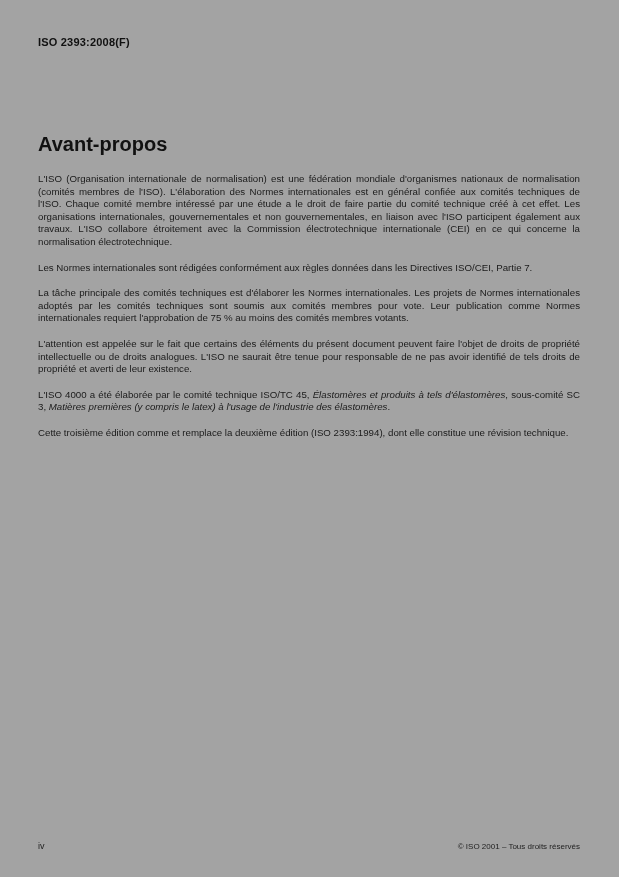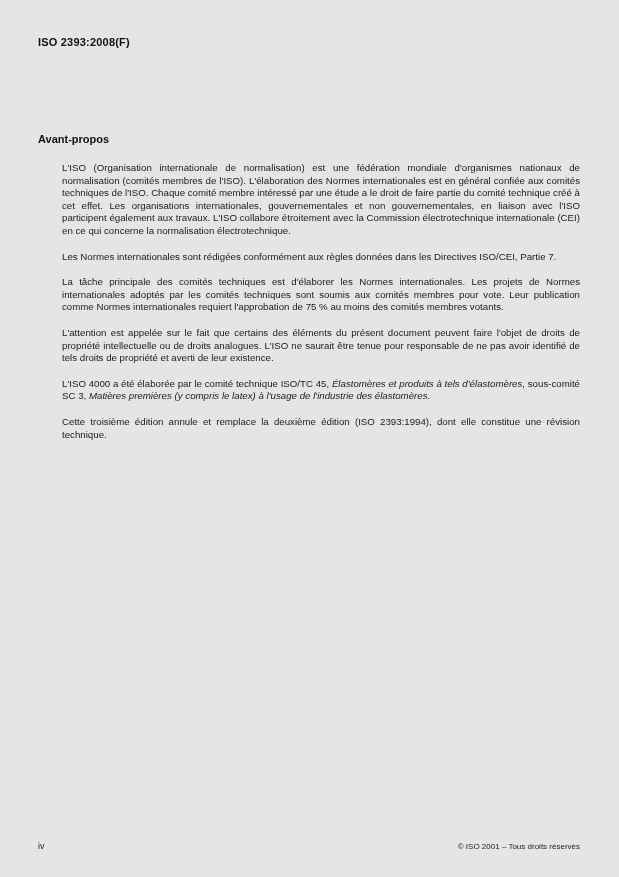--- a/index.html
+++ b/index.html
@@ -8,38 +8,37 @@
     width: 619px;
     height: 877px;
     font-family: "Liberation Sans", sans-serif;
     color: #1a1a1a;
     position: relative;
     overflow: hidden;
   }
   .page {
     position: absolute;
     inset: 0;
-    background: #e5e5e5;
+    background: #a3a3a3;
     padding: 36px 39px 0 38px;
   }
   .doc-header {
     font-size: 11px;
     font-weight: bold;
     letter-spacing: 0.2px;
     color: #111111;
   }
   .doc-title {
     margin-top: 85px;
-    font-size: 11px;
+    font-size: 20px;
     font-weight: bold;
     color: #111111;
   }
   .body-text {
     margin-top: 17px;
-    margin-left: 24px;
   }
   .body-text p {
     font-size: 9.7px;
     line-height: 12.6px;
     text-align: justify;
     margin-bottom: 13px;
     color: #1a1a1a;
   }
   .body-text p span.italic {
     font-style: italic;
@@ -66,21 +65,21 @@
   <div class="doc-header">ISO 2393:2008(F)</div>
 
   <h1 class="doc-title">Avant-propos</h1>
 
   <div class="body-text">
       <p><span>L'ISO (Organisation internationale de normalisation) est une fédération mondiale d'organismes nationaux de normalisation (comités membres de l'ISO). L'élaboration des Normes internationales est en général confiée aux comités techniques de l'ISO. Chaque comité membre intéressé par une étude a le droit de faire partie du comité technique créé à cet effet. Les organisations internationales, gouvernementales et non gouvernementales, en liaison avec l'ISO participent également aux travaux. L'ISO collabore étroitement avec la Commission électrotechnique internationale (CEI) en ce qui concerne la normalisation électrotechnique.</span></p>
       <p><span>Les Normes internationales sont rédigées conformément aux règles données dans les Directives ISO/CEI, Partie 7.</span></p>
       <p><span>La tâche principale des comités techniques est d'élaborer les Normes internationales. Les projets de Normes internationales adoptés par les comités techniques sont soumis aux comités membres pour vote. Leur publication comme Normes internationales requiert l'approbation de 75 % au moins des comités membres votants.</span></p>
       <p><span>L'attention est appelée sur le fait que certains des éléments du présent document peuvent faire l'objet de droits de propriété intellectuelle ou de droits analogues. L'ISO ne saurait être tenue pour responsable de ne pas avoir identifié de tels droits de propriété et averti de leur existence.</span></p>
       <p><span>L'ISO 4000 a été élaborée par le comité technique ISO/TC 45, </span><span class="italic">Élastomères et produits à tels d'élastomères</span><span>, sous-comité SC 3, </span><span class="italic">Matières premières (y compris le latex) à l'usage de l'industrie des élastomères</span><span>.</span></p>
-      <p><span>Cette troisième édition annule et remplace la deuxième édition (ISO 2393:1994), dont elle constitue une révision technique.</span></p>
+      <p><span>Cette troisième édition comme et remplace la deuxième édition (ISO 2393:1994), dont elle constitue une révision technique.</span></p>
     </div>
 
   <div class="doc-footer">
     <span class="footer-page-num">iv</span>
     <span class="footer-copyright">© ISO 2001 – Tous droits réservés</span>
   </div>
 
 </div>
 
 </body></html>

